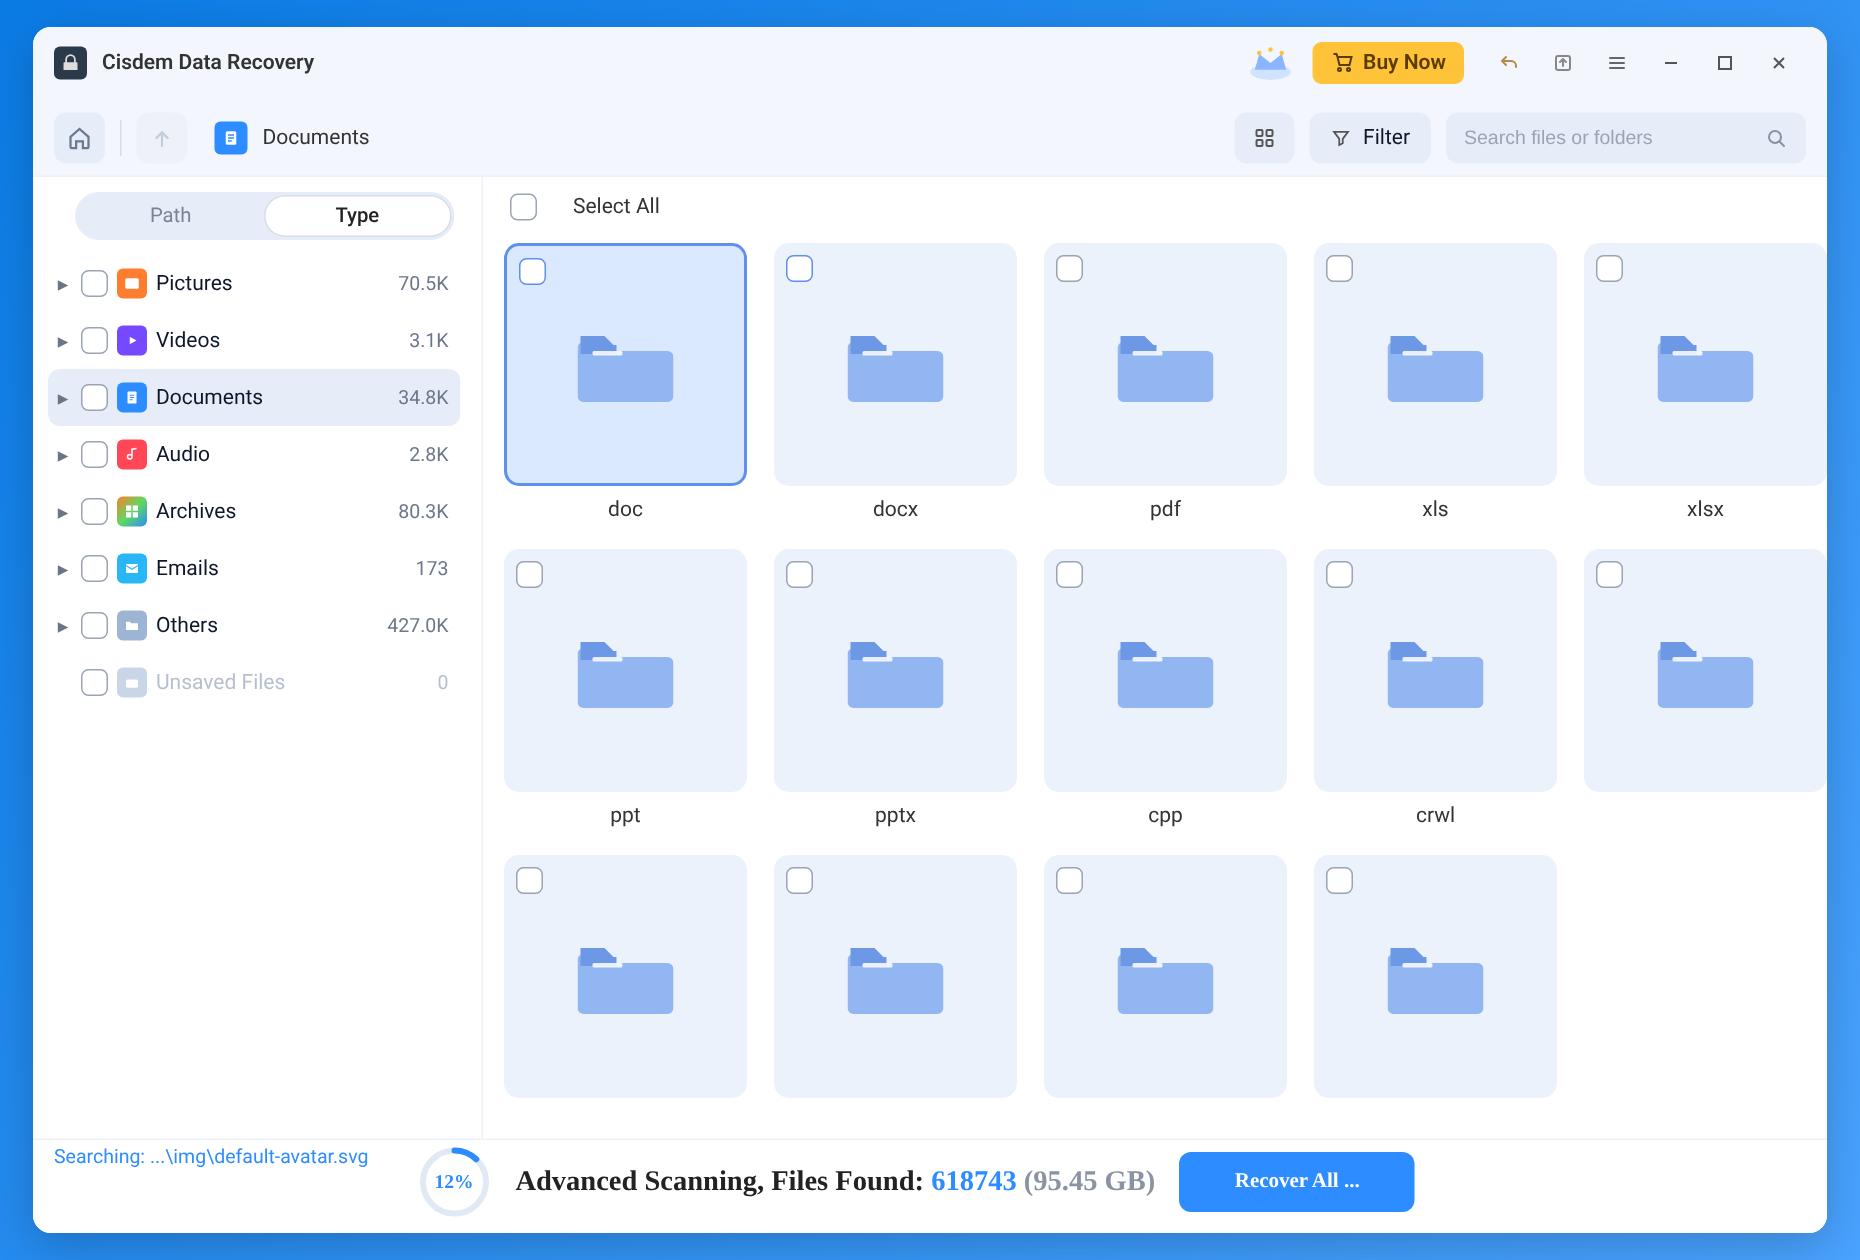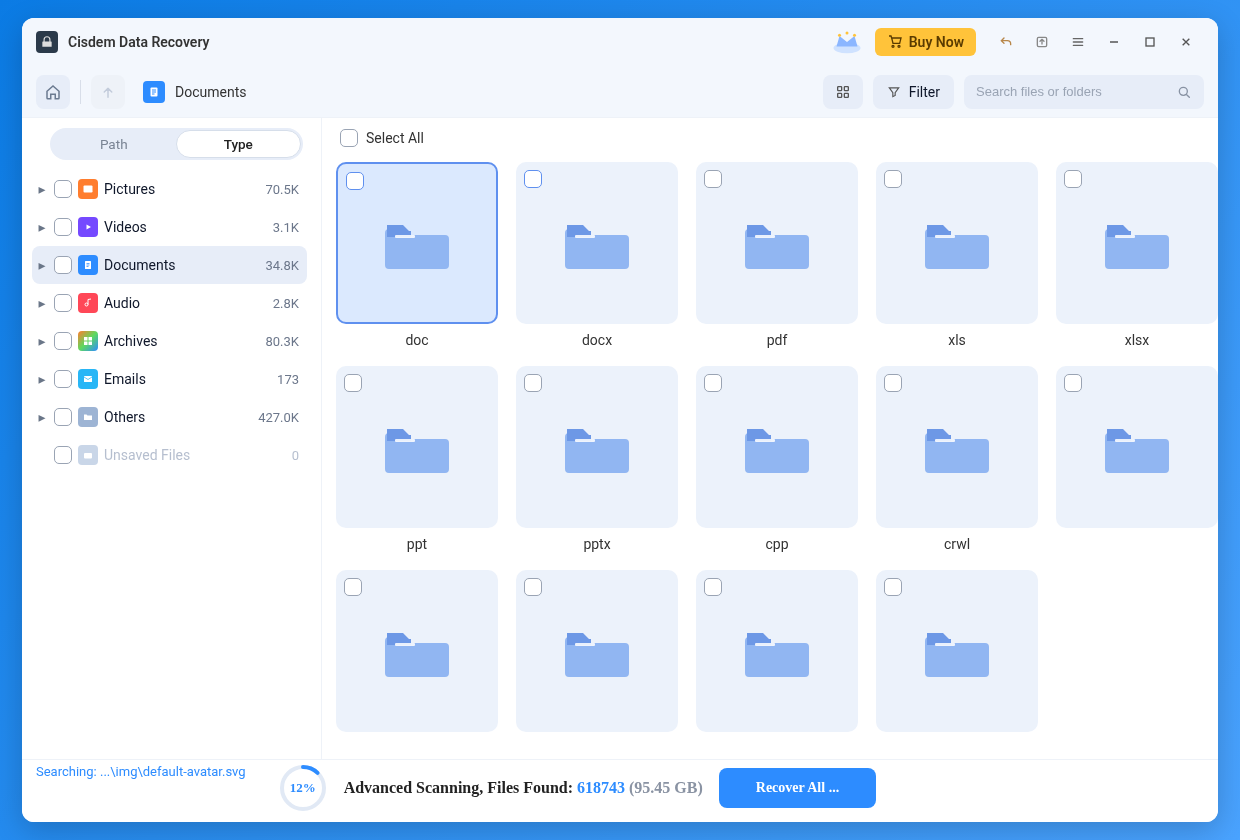--- a/index.html
+++ b/index.html
@@ -72,21 +72,21 @@
     width:18px; height:18px; border:1.5px solid #9aa4b4; border-radius:5px; background:#fff;
   }
   .cat-icon { width:20px; height:20px; border-radius:4px; display:flex;align-items:center;justify-content:center;}
   .cat-icon svg{width:12px;height:12px;fill:#fff;}
   .side-label{ flex:1; color:#0f172a;}
   .side-item.disabled .side-label{ color:#b6bfcf;}
   .side-count{ color:#6c778b; font-size:13px;}
   .side-item.disabled .side-count{ color:#b6bfcf;}
 
   .main { flex:1; display:flex; flex-direction:column; min-width:0; }
-  .selall { height:40px; display:flex; align-items:center; gap:8px; padding:0 18px; }
+  .selall { height:40px; display:flex; align-items:center; gap:24px; padding:0 18px; }
   .grid-scroll{ flex:1; overflow:auto; padding: 4px 0 10px 14px;}
   .grid {
     display:grid; grid-template-columns: repeat(5, 162px); gap: 18px;
   }
   .card {
     width:162px; display:flex; flex-direction:column; align-items:center;
   }
   .thumb {
     width:162px; height:162px; background:#ecf2fb; border-radius:10px; position:relative; display:flex; align-items:center; justify-content:center;
   }
@@ -103,21 +103,21 @@
   .currentfile{ padding:4px 14px 2px; color:#2d8cff; font-size:13px;}
   .scanrow{
     height:62px; display:flex; align-items:center; padding:0 18px 6px; gap:16px;font-family:Liberation Serif, serif;
   }
   .prog-ring{
     width:50px; height:50px; position:relative;
   }
   .prog-ring svg{width:50px;height:50px;}
   .prog-label{position:absolute; inset:0; display:flex;align-items:center;justify-content:center; font-weight:700; color:#2d8cff; font-size:13px;}
   .scan-text{ display:flex; flex-direction:column; gap:4px; flex:1;}
-  .scan-l1{ font-weight:700; color:#222; font-size:16px;}
+  .scan-l1{ font-weight:700; color:#222; font-size:19px;}
   .scan-l1 .count{ color:#2d8cff;}
   .scan-l1 .size{ color:#8a93a3; font-weight:600;}
   .scan-l2{ display:flex; align-items:center; gap:10px; color:#9aa4b4; font-size:13px;}
   .scan-l2 .ctrl{ color:#222; cursor:pointer;}
   .recover-btn{
     background:#2d8cff; color:#fff; border-radius:8px; padding:12px 37px; font-weight:600; cursor:pointer;
   }
 
   
   .c-orange{background:#ff7d2e;} .c-purple{background:#7549ff;} .c-blue{background:#2d8cff;}

